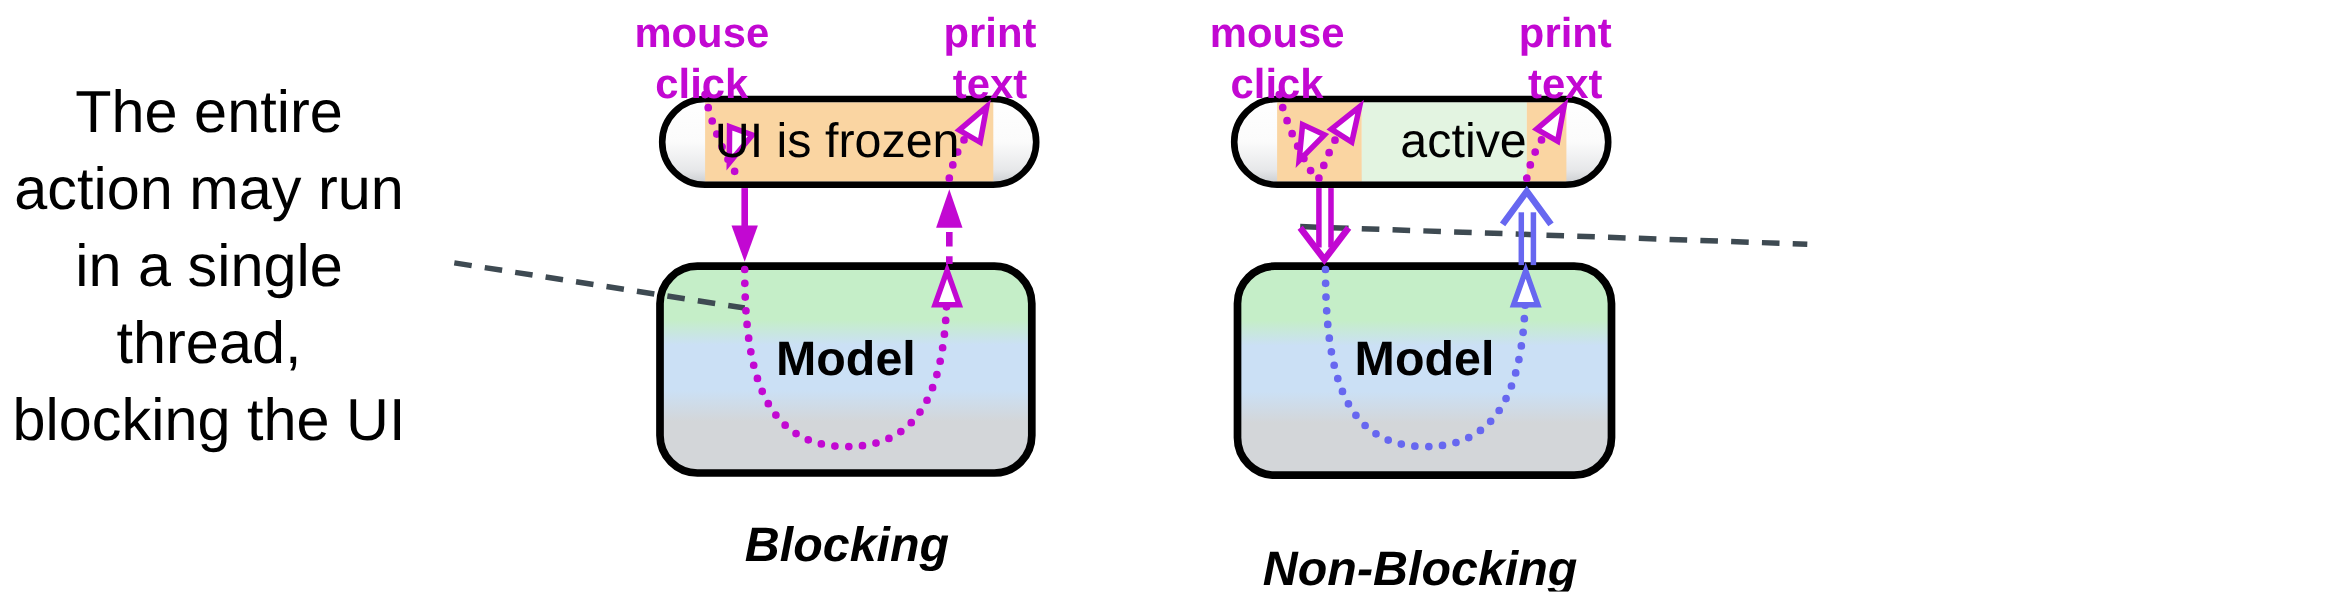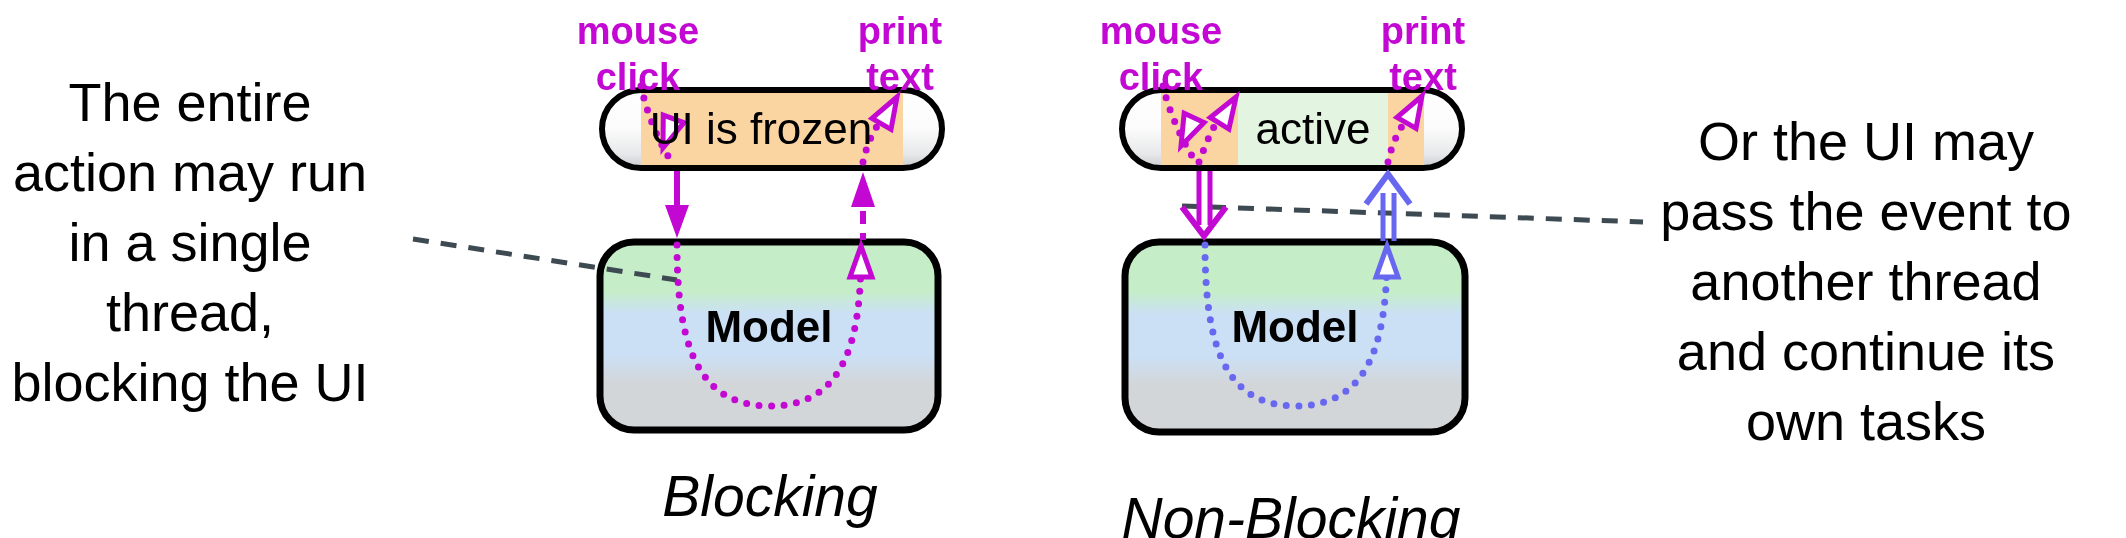--- a/index.html
+++ b/index.html
@@ -8,21 +8,21 @@
     font-family:"Liberation Sans", sans-serif;
     background:#ffffff; overflow:hidden; color:#000;
   }
   .canvas svg { position:absolute; left:0; top:0; }
 
   .txt { position:absolute; white-space:pre-line; text-align:center; color:#000; }
   .note { font-size:54px; line-height:70px; }
   .io-label { font-size:38px; line-height:46px; font-weight:bold; color:var(--color-magenta,#C208D2); }
   .pill-status { font-size:44px; line-height:72px; height:72px; }
   .model-label { font-size:44px; line-height:48px;font-weight:bold; }
-  .caption { font-size:57px; line-height:58px; font-weight:normal; font-style:italic; }
+  .caption { font-size:44px; line-height:58px; font-weight:bold; font-style:italic; }
 
   
   .pill-border { fill:none; stroke:#000; stroke-width:6; }
   .model-box { stroke:#000; stroke-width:7; }
   .orange-fill { fill:var(--color-orange,#FAD5A2); }
   .green-fill  { fill:var(--color-active-green,#E3F4E1); }
   .dashline { fill:none; stroke:var(--color-connector,#3E4A52); stroke-width:5; stroke-dasharray:16 12; }
   .dot { fill:none; stroke-width:7; stroke-linecap:round; stroke-dasharray:0 12.5; }
   .dot-m { stroke:var(--color-magenta,#C208D2); }
   .dot-b { stroke:var(--color-blue,#6767F0); }
@@ -135,37 +135,32 @@
       </g>
     </g>
   </svg>
 
   <div class="txt note" style="left:-30px; top:67px; width:440px;">The entire
 action may run
 in a single
 thread,
 blocking the UI</div>
 
-  <div class="txt note" style="left:1616px; top:106px; width:500px;">Or the UI may
-pass the event to
-another thread
-and continue its
-own tasks</div>
 
   <div class="txt io-label" style="left:528px; top:8px; width:220px;">mouse
 click</div>
   <div class="txt io-label" style="left:790px; top:8px; width:220px;">print
 text</div>
   <div class="txt io-label" style="left:1051px; top:8px; width:220px;">mouse
 click</div>
   <div class="txt io-label" style="left:1313px; top:8px; width:220px;">print
 text</div>
 
   <div class="txt pill-status" style="left:641px; top:93px; width:240px;">UI is frozen</div>
-  <div class="txt pill-status" style="left:1238px; top:93px; width:150px;">active</div>
+  <div class="txt pill-status" style="left:1238px; top:93px; width:150px;text-align:right;">active</div>
 
   <div class="txt model-label" style="left:600px; top:303px; width:338px;">Model</div>
   <div class="txt model-label" style="left:1125px; top:303px; width:340px;">Model</div>
 
   <div class="txt caption" style="left:570px; top:467px; width:400px;">Blocking</div>
   <div class="txt caption" style="left:1091px; top:489px; width:400px;">Non-Blocking</div>
 
 </div>
 
 </body></html>

